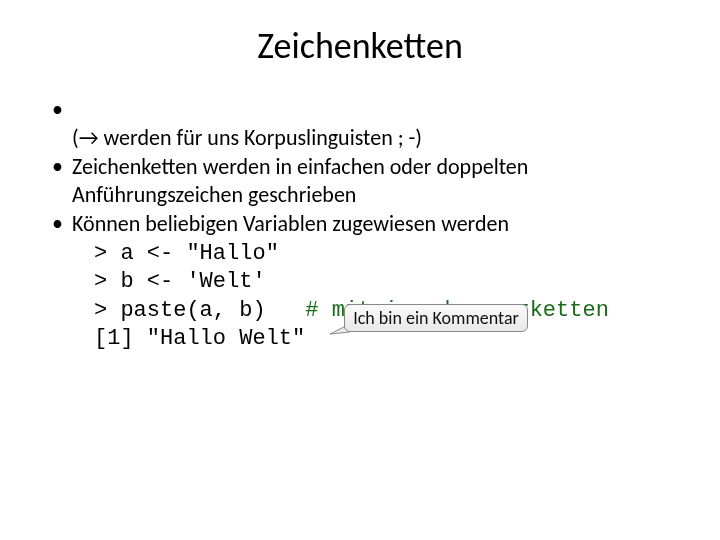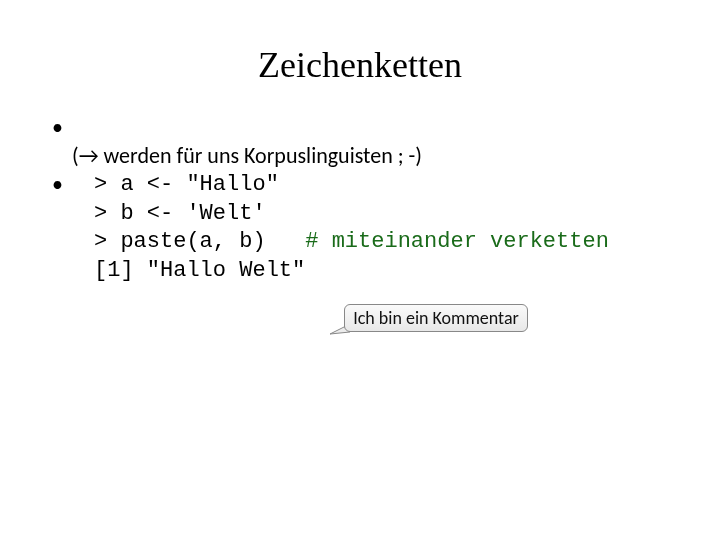--- a/index.html
+++ b/index.html
@@ -13,22 +13,21 @@
     overflow: hidden;
   }
   .slide {
     padding: 20px 50px 0 50px;
   }
   .title {
     text-align: center;
     font-size: 36px;
     font-weight: 400;
     margin-bottom: 28px;
-    margin-top: 24px;
-    font-family: Liberation Serif, serif;
+    margin-top: 4px;
   }
   .bullets {
     list-style: none;
     font-size: 22px;
     line-height: 1.25;
   }
   .bullets > li {
     position: relative;
     padding-left: 22px;
     margin-bottom: 2px;
@@ -83,20 +82,25 @@
 
 <div class="slide">
   <h1 class="title">Zeichenketten</h1>
 
   <ul class="bullets">
     <li>
       <br>
       <span>(</span><span>→</span><span> werden für uns Korpuslinguisten ; -)</span>
     </li>
     <li>
+      <span>Zeichenketten werden in einfachen oder doppelten</span><br>
+      <span>Anführungszeichen geschrieben</span>
+    </li>
+    <li>
+      <span>Können beliebigen Variablen zugewiesen werden</span>
       <div class="code-block"><span>&gt; a &lt;- "Hallo"</span>
 <span>&gt; b &lt;- 'Welt'</span>
 <span>&gt; paste(a, b)   </span><span class="hl"># miteinander verketten</span>
 <span>[1] "Hallo Welt"</span></div>
     </li>
   </ul>
 </div>
 
 <div class="callout">
   <div class="callout-tail">

